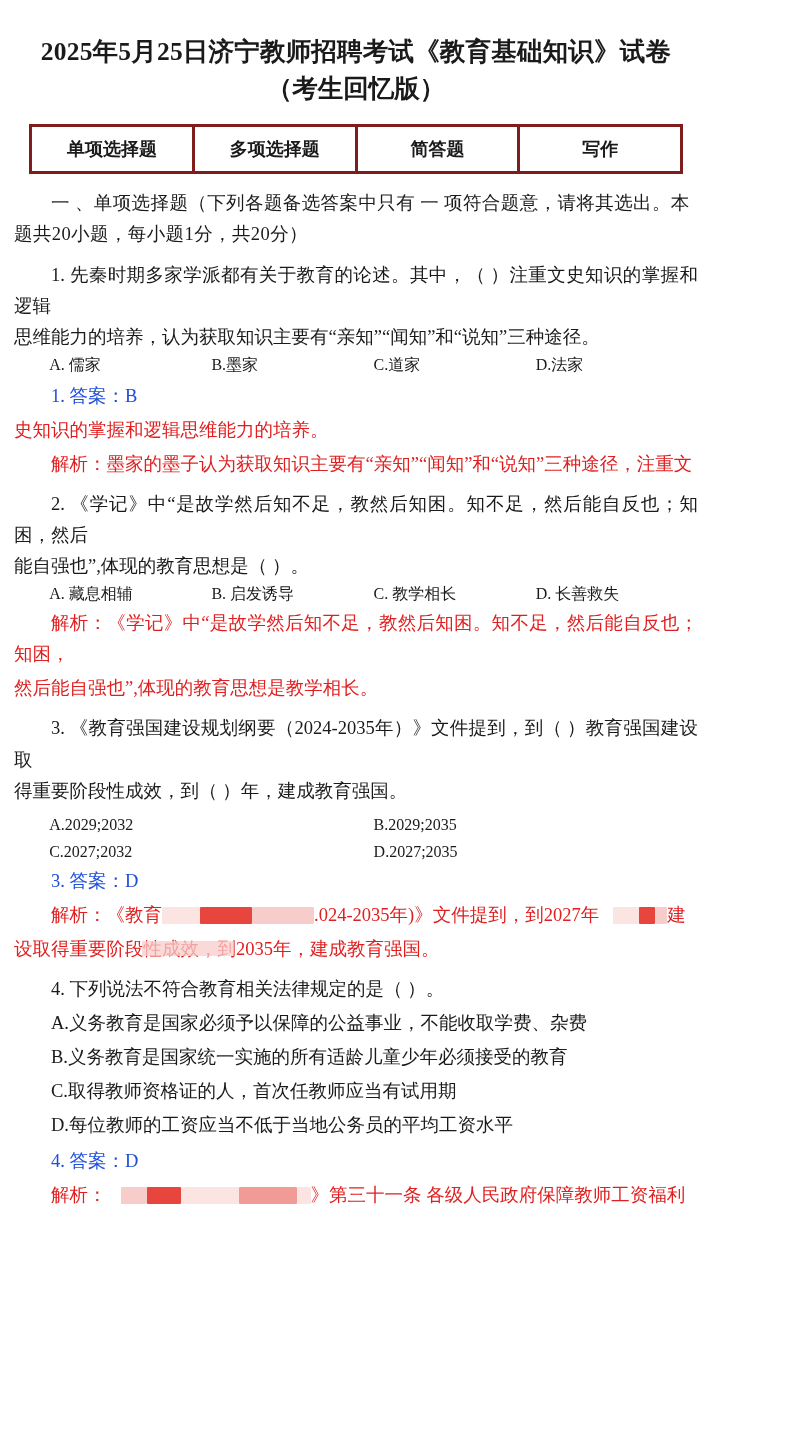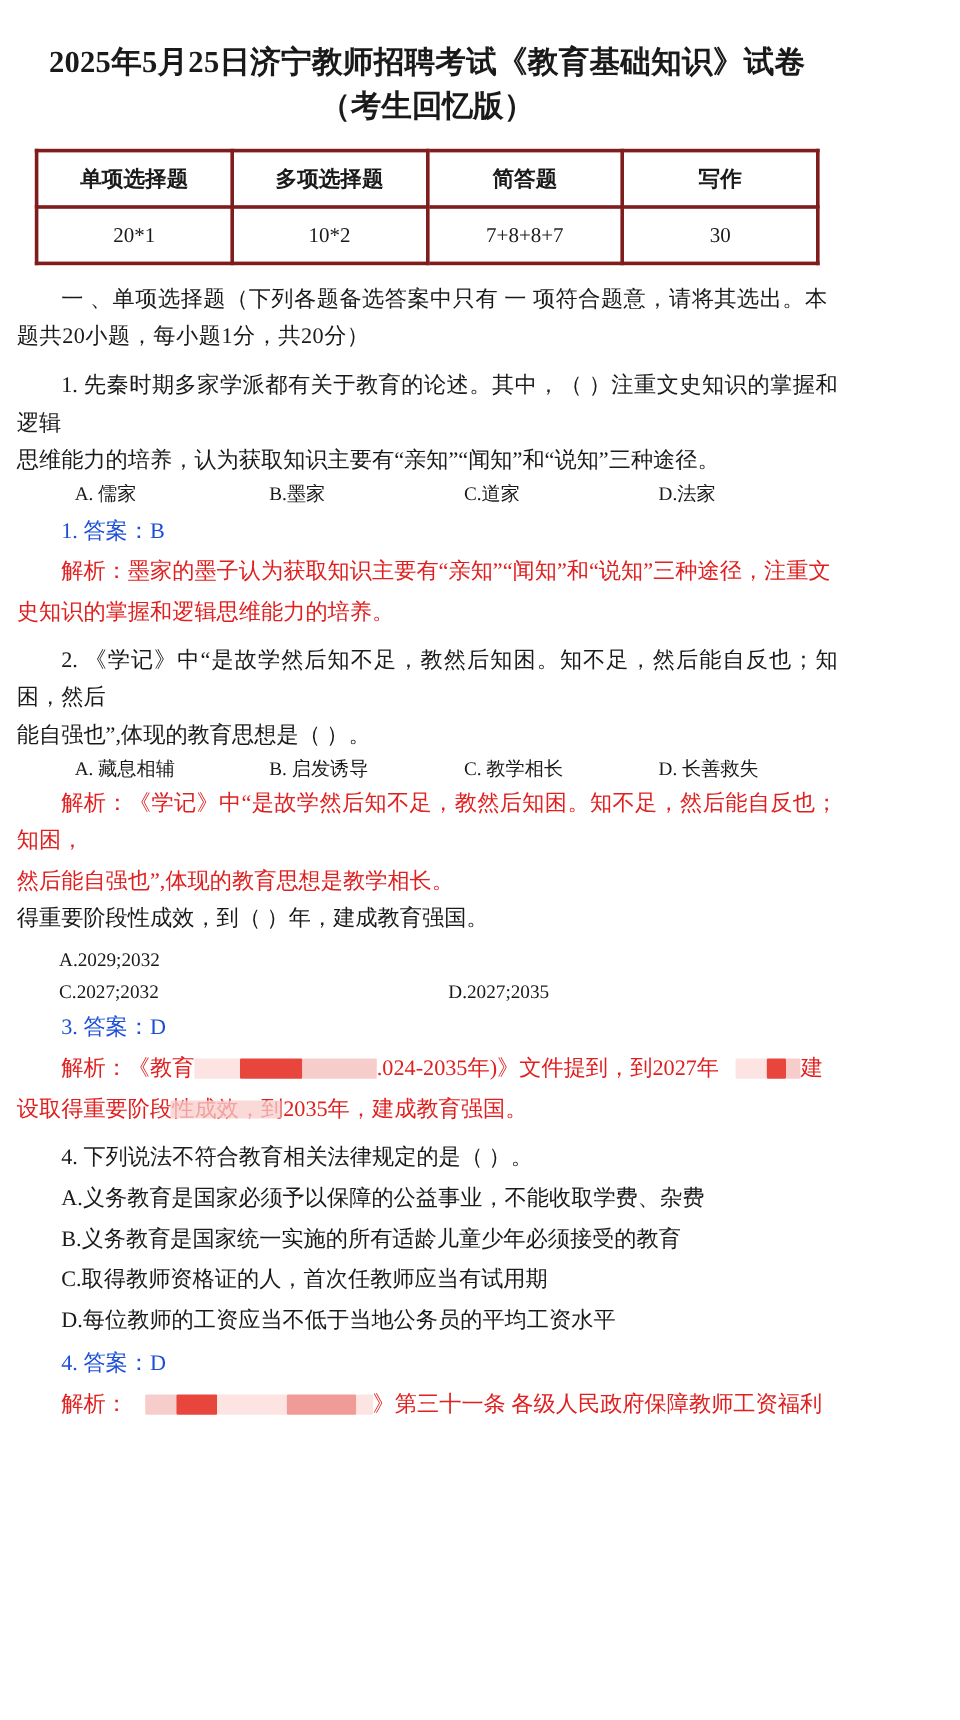--- a/index.html
+++ b/index.html
@@ -67,21 +67,20 @@
     margin-top: 9px;
     text-indent: 2em;
   }
   .opts {
     display: flex;
     margin-top: 2px;
     padding-left: 2.2em;
   }
   .opts span {
     display: inline-block;
-    margin-left: 13px;
   }
   .opts.four span { width: 25%; }
   .answer {
     color: #1d4ed8;
     margin-top: 5px;
     text-indent: 2em;
   }
   .analysis {
     color: #e02020;
     margin-top: 3px;
@@ -121,58 +120,54 @@
   <h2 class="doc-subtitle">（考生回忆版）</h2>
 
   <table class="score-table">
     <tbody>
         <tr class="head">
       <td>单项选择题</td>
       <td>多项选择题</td>
       <td>简答题</td>
       <td>写作</td>
     </tr>
-    <tr>
-      <td>20*1</td>
-      <td>10*2</td>
-      <td>7+8+8+7</td>
-      <td>30</td>
-    </tr>
   </tbody>
     </table>
 
   <p class="sec-head indent">一 、单项选择题（下列各题备选答案中只有 一 项符合题意，请将其选出。本</p>
   <p class="sec-head" style="margin-top:0">题共20小题，每小题1分，共20分）</p>
 
   <p class="q-stem">1. 先秦时期多家学派都有关于教育的论述。其中，（    ）注重文史知识的掌握和逻辑</p>
   <p>思维能力的培养，认为获取知识主要有“亲知”“闻知”和“说知”三种途径。</p>
   <div class="opts four">
     <span>A. 儒家</span>
     <span>B.墨家</span>
     <span>C.道家</span>
     <span>D.法家</span>
   </div>
   <p class="answer">1. 答案：B</p>
+  <p class="analysis cont">史知识的掌握和逻辑思维能力的培养。</p>
   <p class="analysis">解析：墨家的墨子认为获取知识主要有“亲知”“闻知”和“说知”三种途径，注重文</p>
-  <p class="analysis cont">史知识的掌握和逻辑思维能力的培养。</p>
 
   <p class="q-stem">2. 《学记》中“是故学然后知不足，教然后知困。知不足，然后能自反也；知困，然后</p>
   <p>能自强也”,体现的教育思想是（      ）。</p>
   <div class="opts four">
     <span>A. 藏息相辅</span>
     <span>B. 启发诱导</span>
     <span>C. 教学相长</span>
     <span>D. 长善救失</span>
   </div>
   <p class="analysis">解析：《学记》中“是故学然后知不足，教然后知困。知不足，然后能自反也；知困，</p>
   <p class="analysis cont">然后能自强也”,体现的教育思想是教学相长。</p>
 
+  <p class="q-stem">3. 《教育强国建设规划纲要（2024-2035年）》文件提到，到（   ）教育强国建设取</p>
   <p>得重要阶段性成效，到（    ）年，建成教育强国。</p>
   <div class="two-col">
     <span>A.2029;2032</span>
+    <span>B.2029;2035</span>
   </div>
   <div class="two-col">
     <span>C.2027;2032</span>
     <span>D.2027;2035</span>
   </div>
   <p class="answer">3. 答案：D</p>
   <p class="analysis">
     <span>解析：《教育</span><span class="redact r-pale" style="width:38px;height:17px;"></span><span class="redact r-strong" style="width:52px;height:17px;"></span><span class="redact r-light" style="width:62px;height:17px;"></span><span>.024-2035年)》文件提到，到2027年</span><span class="redact r-pale" style="width:26px;height:17px;margin-left:14px;"></span><span class="redact r-strong" style="width:16px;height:17px;"></span><span class="redact r-light" style="width:12px;height:17px;"></span><span>建</span>
   </p>
   <p class="analysis cont">

